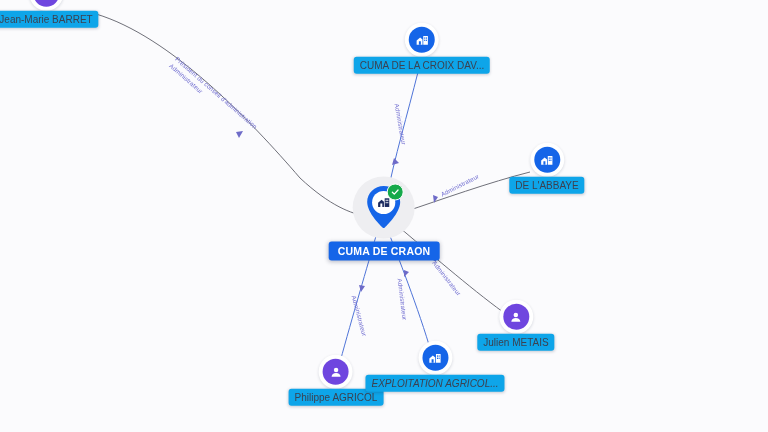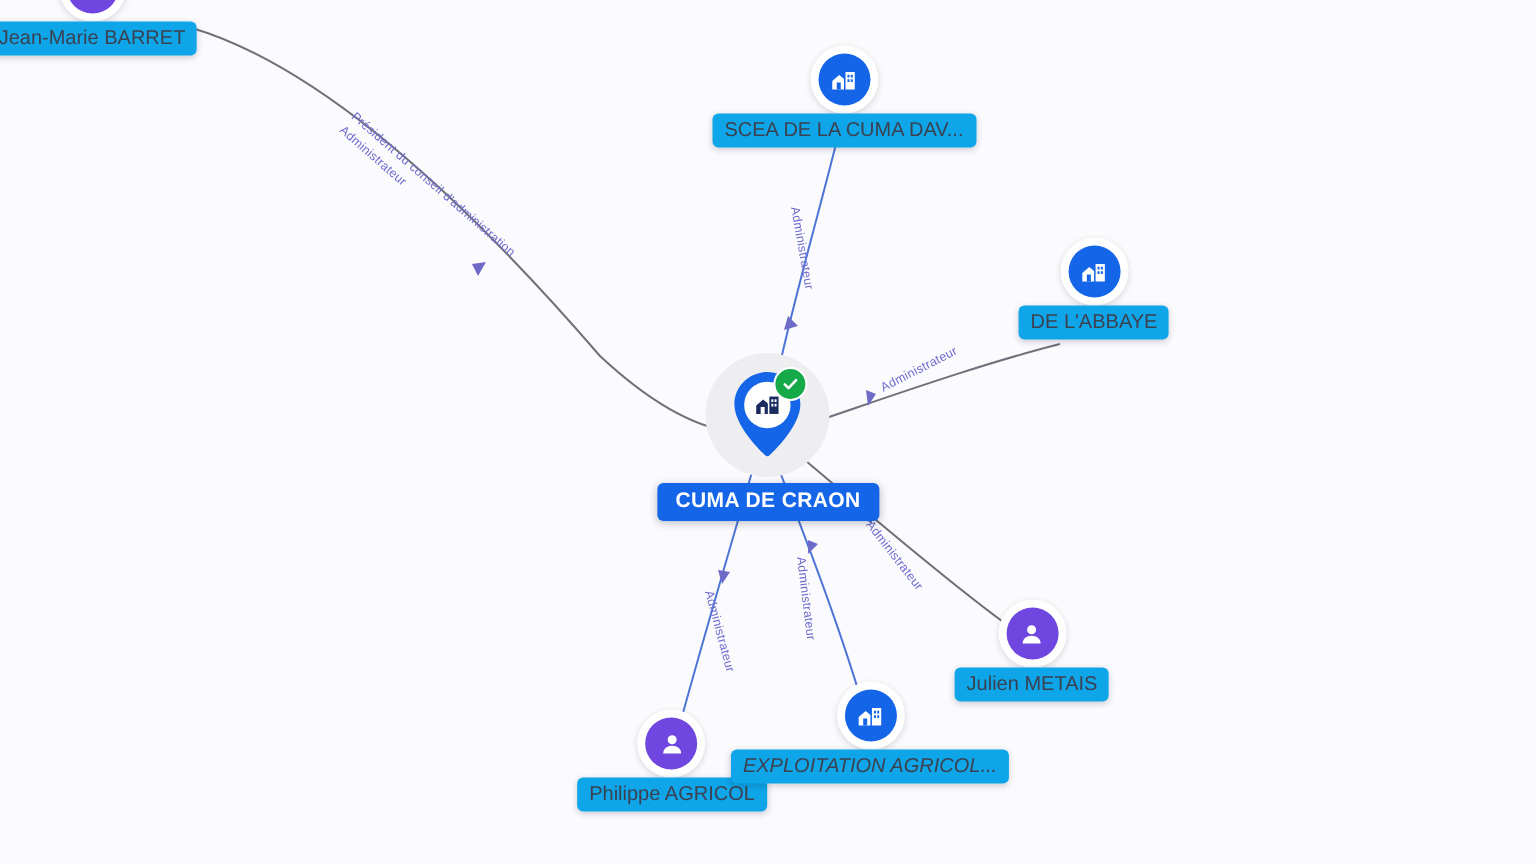--- a/index.html
+++ b/index.html
@@ -200,24 +200,24 @@
           <path d="M3 12.4 8.6 7.6 12.4 10.8v8.4H3z" fill="#ffffff"></path>
           <rect x="13.6" y="5.2" width="7.4" height="14" fill="#ffffff"></rect>
           <rect x="15.2" y="7.4" width="1.6" height="2.2" fill="#1565e8"></rect>
           <rect x="17.8" y="7.4" width="1.6" height="2.2" fill="#1565e8"></rect>
           <rect x="15.2" y="11" width="1.6" height="2.2" fill="#1565e8"></rect>
           <rect x="17.8" y="11" width="1.6" height="2.2" fill="#1565e8"></rect>
           <rect x="6.6" y="13.6" width="3.2" height="5.6" fill="#1565e8"></rect>
         </svg>
       </div>
     </div>
-    <div class="node-label">SCEA DE LA CUMA DAV...</div>
-  </div>
-
-  <div class="node" style="left:547px; top:144px;">
+    <div class="node-label">CUMA DE LA CROIX DAV...</div>
+  </div>
+
+  <div class="node" style="left:547px; top:168px;">
     <div class="node-ring">
       <div class="node-disc disc-company">
         <svg width="15" height="15" viewBox="0 0 24 24" aria-hidden="true">
           <path d="M3 12.4 8.6 7.6 12.4 10.8v8.4H3z" fill="#ffffff"></path>
           <rect x="13.6" y="5.2" width="7.4" height="14" fill="#ffffff"></rect>
           <rect x="15.2" y="7.4" width="1.6" height="2.2" fill="#1565e8"></rect>
           <rect x="17.8" y="7.4" width="1.6" height="2.2" fill="#1565e8"></rect>
           <rect x="15.2" y="11" width="1.6" height="2.2" fill="#1565e8"></rect>
           <rect x="17.8" y="11" width="1.6" height="2.2" fill="#1565e8"></rect>
           <rect x="6.6" y="13.6" width="3.2" height="5.6" fill="#1565e8"></rect>

